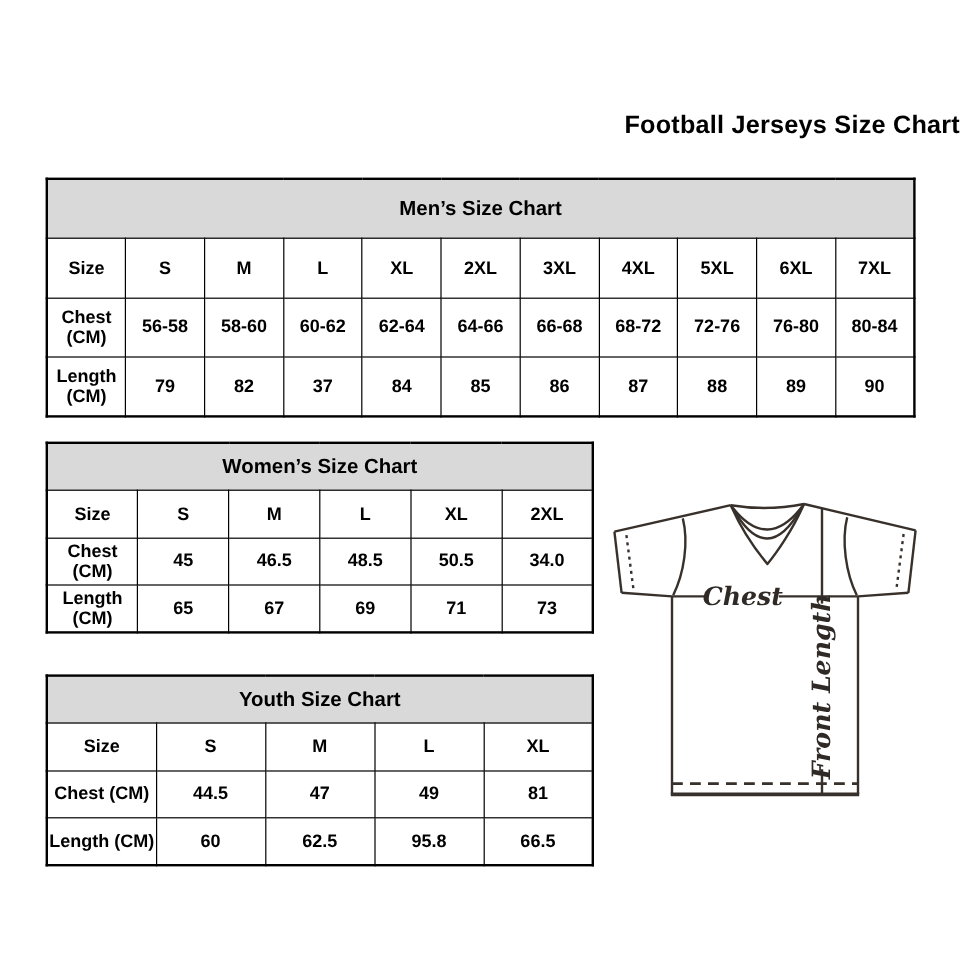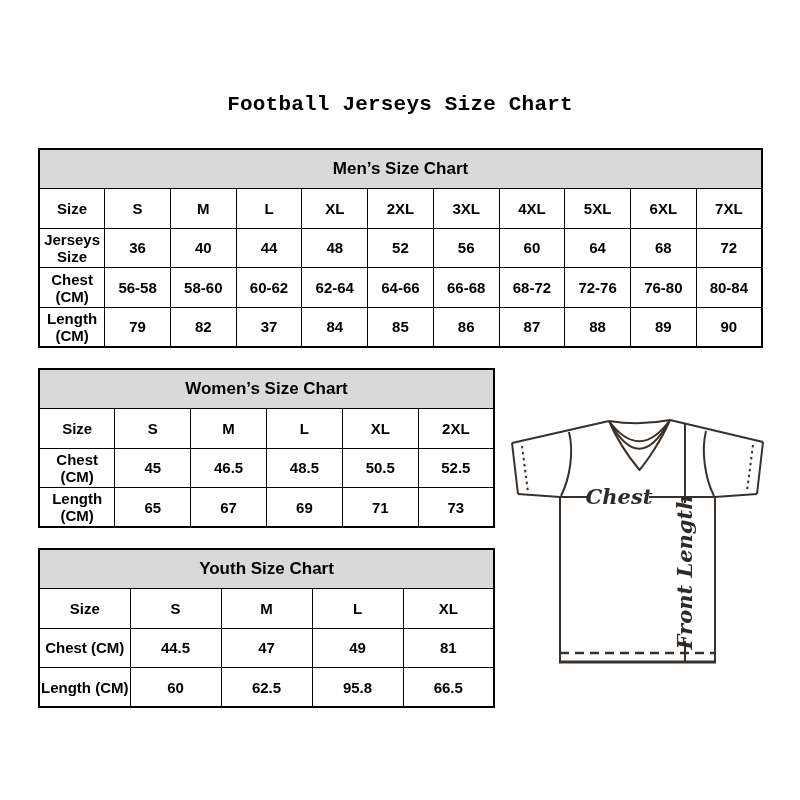--- a/index.html
+++ b/index.html
@@ -3,28 +3,27 @@
 <meta charset="utf-8">
 <style>
   html, body { margin: 0; padding: 0; background: #ffffff; }
   .canvas {
     position: relative; width: 800px; height: 800px;
     background: #ffffff; overflow: hidden;
     font-family: "Liberation Sans", sans-serif; color: #000;
   }
   .page-title {
     position: absolute; top: 93px; left: 0; width: 800px;
-    text-align: center; font-size: 21px; font-weight: bold;
+    text-align: right; font-size: 21px; font-weight: bold;
     letter-spacing: 0.2px;
-    font-family: Liberation Mono, monospace;
   }
   .table-box { position: absolute; }
   #mens-table-box   { left: 38px; top: 148px; width: 725px; height: 200px; }
   #womens-table-box { left: 38px; top: 368px; width: 457px; height: 160px; border-radius: 28px; }
-  #youth-table-box  { left: 38px; top: 548px; width: 457px; height: 160px; }
+  #youth-table-box  { left: 38px; top: 562px; width: 457px; height: 160px; }
   table.size-table {
     border-collapse: collapse; table-layout: fixed;
     width: 100%; height: 100%;
     border: 2px solid #000;
     font-family: "Liberation Sans", sans-serif;
   }
   table.size-table th {
     background: #d9d9d9; border: 1px solid #000;
     font-size: 17px; font-weight: bold; text-align: center;
     padding: 0;
@@ -64,33 +63,20 @@
             <td class="data-cell">L</td>
             <td class="data-cell">XL</td>
             <td class="data-cell">2XL</td>
             <td class="data-cell">3XL</td>
             <td class="data-cell">4XL</td>
             <td class="data-cell">5XL</td>
             <td class="data-cell">6XL</td>
             <td class="data-cell">7XL</td>
           </tr>
           <tr>
-            <td class="row-label">Jerseys Size</td>
-            <td class="data-cell">36</td>
-            <td class="data-cell">40</td>
-            <td class="data-cell">44</td>
-            <td class="data-cell">48</td>
-            <td class="data-cell">52</td>
-            <td class="data-cell">56</td>
-            <td class="data-cell">60</td>
-            <td class="data-cell">64</td>
-            <td class="data-cell">68</td>
-            <td class="data-cell">72</td>
-          </tr>
-          <tr>
             <td class="row-label">Chest (CM)</td>
             <td class="data-cell">56-58</td>
             <td class="data-cell">58-60</td>
             <td class="data-cell">60-62</td>
             <td class="data-cell">62-64</td>
             <td class="data-cell">64-66</td>
             <td class="data-cell">66-68</td>
             <td class="data-cell">68-72</td>
             <td class="data-cell">72-76</td>
             <td class="data-cell">76-80</td>
@@ -125,21 +111,21 @@
             <td class="data-cell">L</td>
             <td class="data-cell">XL</td>
             <td class="data-cell">2XL</td>
           </tr>
           <tr>
             <td class="row-label">Chest (CM)</td>
             <td class="data-cell">45</td>
             <td class="data-cell">46.5</td>
             <td class="data-cell">48.5</td>
             <td class="data-cell">50.5</td>
-            <td class="data-cell">52.5</td>
+            <td class="data-cell">34.0</td>
           </tr>
           <tr>
             <td class="row-label">Length (CM)</td>
             <td class="data-cell">65</td>
             <td class="data-cell">67</td>
             <td class="data-cell">69</td>
             <td class="data-cell">71</td>
             <td class="data-cell">73</td>
           </tr>
         </tbody>

